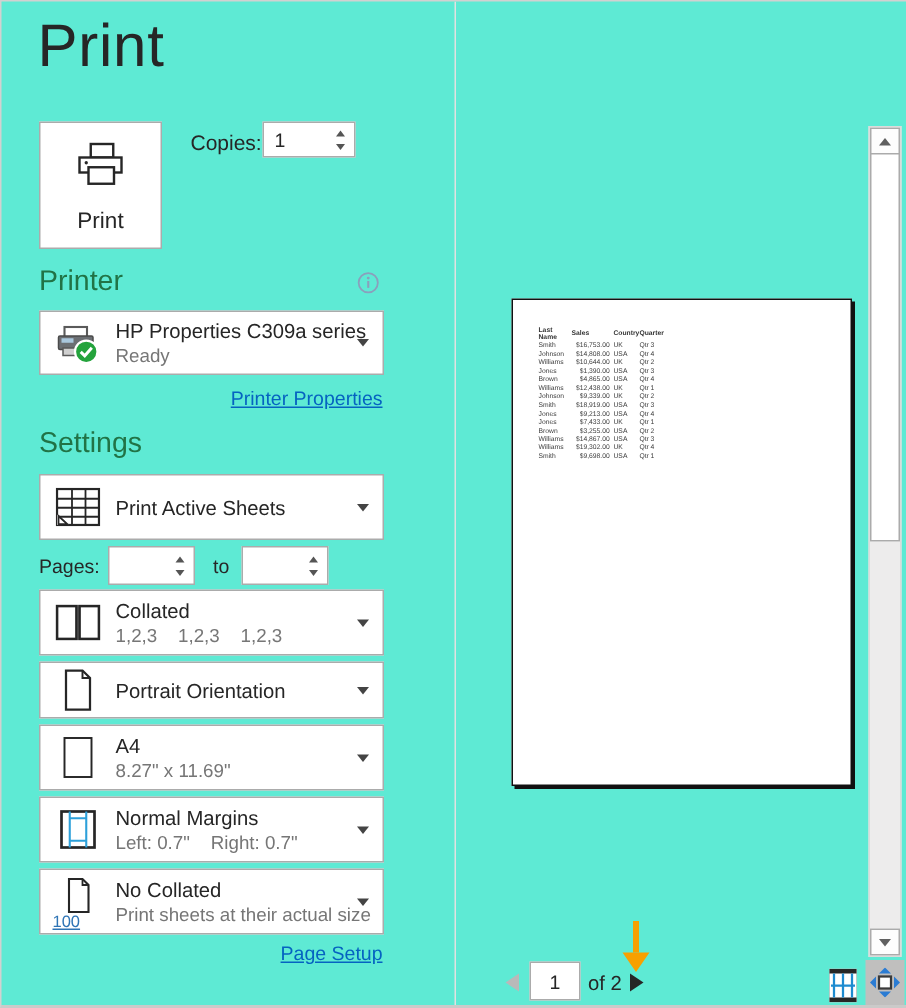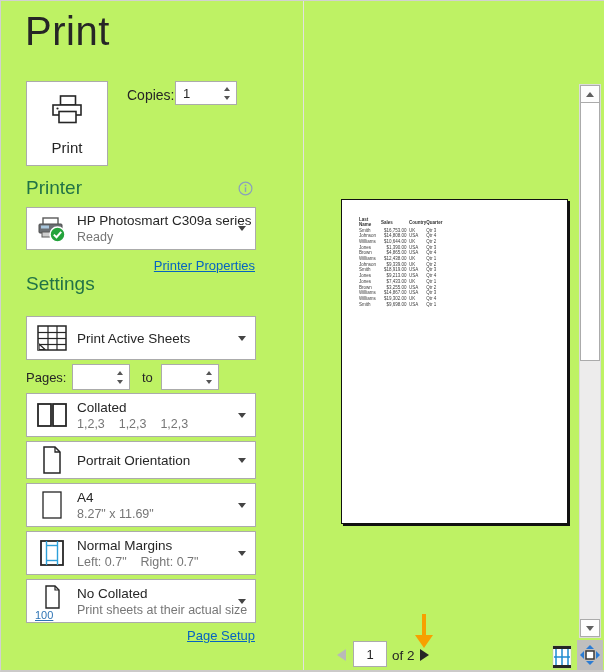--- a/index.html
+++ b/index.html
@@ -1,19 +1,19 @@
 <!DOCTYPE html>
 <html><head>
 <meta charset="utf-8">
 <style>
   html,body{margin:0;padding:0;background:#fff;}
   *{box-sizing:border-box;}
   .window{
     position:relative;width:604px;height:672px;
-    background:#bef264;overflow:hidden;
+    background:#5eead4;overflow:hidden;
     border-top:1px solid #d2d1d0;border-left:1px solid #d2d1d0;border-bottom:2px solid #cbcac9;
     font-family:"Liberation Sans",sans-serif;color:#262626;
   }
   
   .page-title{position:absolute;left:24px;top:8px;font-size:40px;font-weight:300;color:#262626;margin:0;letter-spacing:.5px;}
   .print-btn{
     position:absolute;left:25px;top:80px;width:82px;height:85px;
     background:#fff;border:1px solid #ababab;display:flex;flex-direction:column;
     align-items:center;justify-content:space-between;padding:12px 0 9px;cursor:pointer;
   }
@@ -123,29 +123,29 @@
       <svg width="32" height="28" viewBox="0 0 32 28">
         <rect x="7" y="3" width="15" height="7" fill="#fff" stroke="#5a5a5a" stroke-width="1.4"></rect>
         <rect x="3" y="9" width="23" height="9" rx="1" fill="#6b6f73" stroke="#4a4a4a" stroke-width="1"></rect>
         <rect x="5" y="10.5" width="8" height="3" fill="#a9c7dd"></rect>
         <rect x="6" y="17" width="16" height="5" fill="#cfcfcf" stroke="#5a5a5a" stroke-width="1"></rect>
         <circle cx="21.5" cy="19.5" r="7.5" fill="#24A33C" stroke="#fff" stroke-width="1.5"></circle>
         <path d="M17.8 19.6 L20.5 22.2 L25.2 16.9" fill="none" stroke="#fff" stroke-width="2"></path>
       </svg>
     </span>
     <div class="txt">
-      <span class="title">HP Photosmart C309a series</span>
+      <span class="title">HP Properties C309a series</span>
       <span class="sub">Ready</span>
     </div>
     <span class="caret"></span>
   </div>
 
   <a class="link printer-props">Printer Properties</a>
 
-  <h2 class="section-heading" style="top:272px;">Settings</h2>
+  <h2 class="section-heading" style="top:284px;">Settings</h2>
 
   <div class="dd" style="top:315px;height:44px;">
     <span class="icon">
       <svg width="30" height="26" viewBox="0 0 30 26">
         <rect x="1" y="1" width="28" height="24" fill="#fff" stroke="#262626" stroke-width="1.5"></rect>
         <line x1="1" y1="7.5" x2="29" y2="7.5" stroke="#262626" stroke-width="1.2"></line>
         <line x1="1" y1="13.5" x2="29" y2="13.5" stroke="#262626" stroke-width="1.2"></line>
         <line x1="1" y1="19.5" x2="29" y2="19.5" stroke="#262626" stroke-width="1.2"></line>
         <line x1="11" y1="1" x2="11" y2="25" stroke="#262626" stroke-width="1.2"></line>
         <line x1="20" y1="1" x2="20" y2="25" stroke="#262626" stroke-width="1.2"></line>

